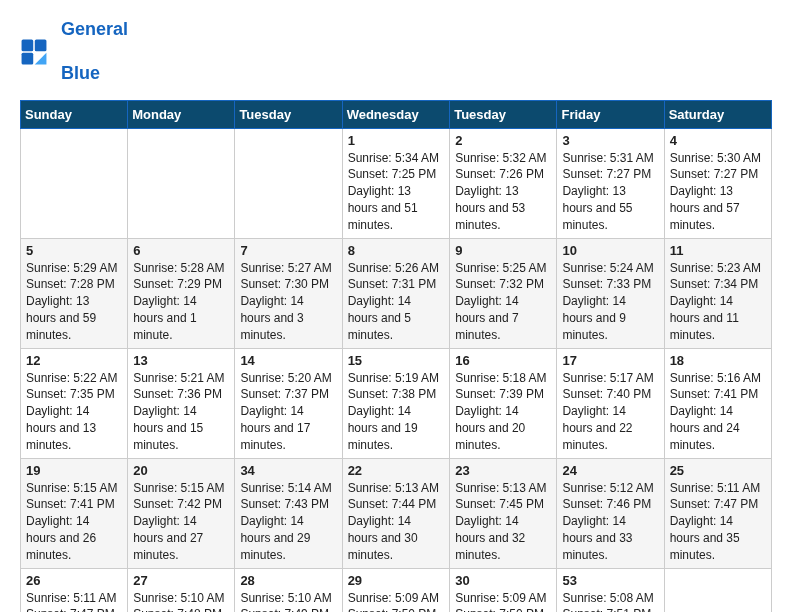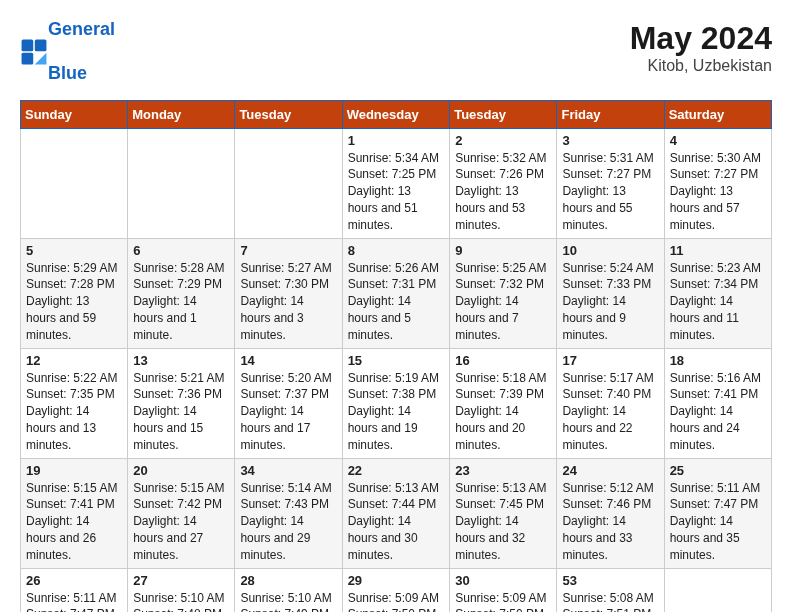--- a/index.html
+++ b/index.html
@@ -12,21 +12,21 @@
     }
     .header {
       display: flex;
       justify-content: space-between;
       align-items: flex-start;
       margin-bottom: 16px;
     }
     .logo {
       display: flex;
       align-items: center;
-      gap: 0;
+      gap: 13px;
     }
     .logo-text {
       font-size: 18px;
       font-weight: bold;
       color: #1a1a1a;
       line-height: 1.1;
     }
     .logo-text span { color: #1565c0; }
     .logo-icon {
       width: 28px;
@@ -72,42 +72,38 @@
       margin-bottom: 2px;
     }
     .day-info {
       font-size: 12px;
       line-height: 1.4;
       color: #222;
     }
     .empty { background: #f9f9f9; }
     tr:nth-child(even) td { background: #f5f5f5; }
     tr:nth-child(odd) td { background: #fff; }
-    .calendar thead tr th { background: #c2410c; }
+    .calendar thead tr th { background: #0c4a6e; }
   </style>
 </head>
 <body>
 
 <div class="header">
   <div class="logo">
     <svg class="logo-icon" viewBox="0 0 36 36">
       <rect x="2" y="2" width="15" height="15" rx="2" fill="#1565c0"></rect>
       <rect x="19" y="2" width="15" height="15" rx="2" fill="#1565c0"></rect>
       <rect x="2" y="19" width="15" height="15" rx="2" fill="#1565c0"></rect>
       <polygon points="19,34 34,19 34,34" fill="#42a5f5"></polygon>
     </svg>
     <div style="display:flex;flex-direction:column;line-height:1.1;">
       <span class="logo-text"><span>General</span></span>
       <span class="logo-text" style="color:#1565c0;font-weight:bold;margin-top:24px;">Blue</span>
     </div>
   </div>
-  <div class="title-block">
-    <div class="month-year">May 2024</div>
-    <div class="location">Kitob, Uzbekistan</div>
-  </div>
 </div>
 
 <table class="calendar">
   <thead>
     <tr>
       <th>Sunday</th>
       <th>Monday</th>
       <th>Tuesday</th>
       <th>Wednesday</th>
       <th>Tuesday</th>

